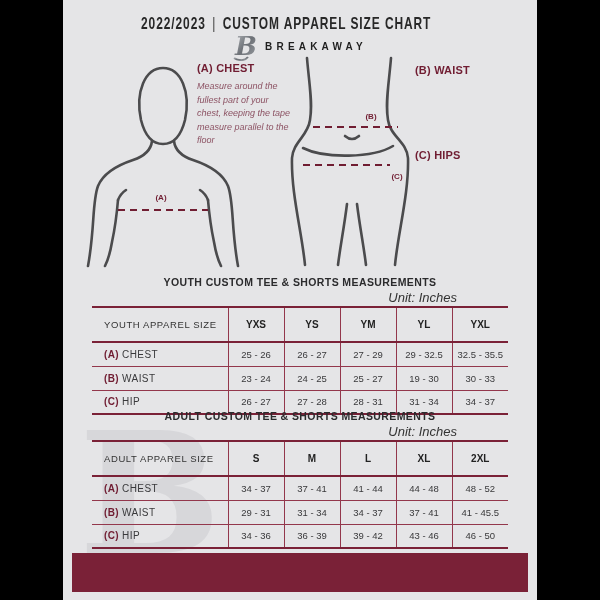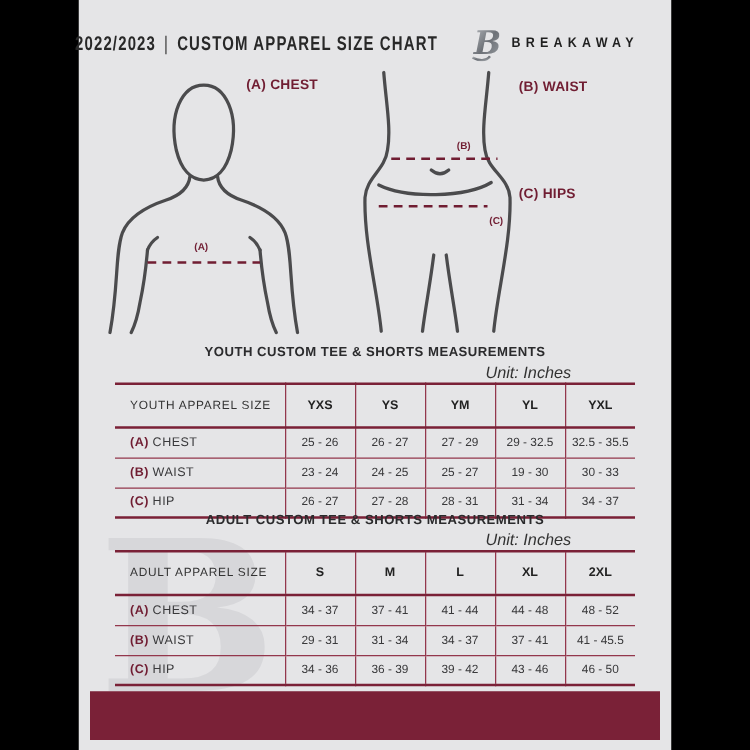--- a/index.html
+++ b/index.html
@@ -17,21 +17,21 @@
   }
   *{margin:0;padding:0;box-sizing:border-box;}
   html,body{width:600px;height:600px;overflow:hidden;}
   body{background:var(--frame_black);font-family:"Liberation Sans",sans-serif;position:relative;}
   .frame{position:absolute;top:0;height:600px;background:var(--frame_black);}
   .frame.left{left:0;width:63px;}
   .frame.right{left:537px;width:63px;}
   .page{position:absolute;left:63px;top:0;width:474px;height:600px;background:var(--page_bg);}
 
   
-  .hdr{position:absolute;left:0;top:16px;width:474px;height:36px;display:flex;align-items:center;justify-content:flex-end;padding:0 26px 0 24px;}
+  .hdr{position:absolute;left:0;top:16px;width:474px;height:36px;display:flex;align-items:center;justify-content:space-between;padding:0 26px 0 24px;flex-direction:column;}
   .hdr-title{font-weight:bold;font-size:13px;letter-spacing:1px;color:#282828;transform:scale(.92,1.22);transform-origin:left center;white-space:nowrap;}
   .hdr-title .sep{margin:0 7px;font-weight:400;color:#3a3a3a;}
   .brand{display:flex;align-items:center;gap:9px;}
   .brand-name{font-weight:bold;font-size:10px;letter-spacing:4.2px;color:#1f1f1f;transform:scaleY(1.12);}
 
   
   .diagrams{position:absolute;left:0;top:58px;width:474px;height:212px;}
   .diagrams svg{position:absolute;overflow:visible;}
   #fig-upper{left:18px;top:4px;}
   #fig-lower{left:222px;top:0;}
@@ -109,20 +109,21 @@
       <path class="fig-stroke" d="M37,138 C36,150 34,166 31,180 C29,192 27,198 24,204"></path>
       <path class="fig-stroke" d="M37,138 C39,133 42,130 45,128"></path>
       <path class="fig-stroke" d="M127,138 C128,150 130,166 133,180 C135,192 137,198 140,204"></path>
       <path class="fig-stroke" d="M127,138 C125,133 122,130 119,128"></path>
       <line class="measure-line" x1="37" y1="148" x2="127" y2="148"></line>
     </svg>
     <div class="mlabel lab-a">(A)</div>
 
     <div class="instr chest">
       <h3>(A) CHEST</h3>
+      <p>Measure around the fullest part of your chest, keeping the tape measure parallel to the floor</p>
     </div>
 
     <svg id="fig-lower" width="130" height="208" viewBox="0 0 130 208">
       <path class="fig-stroke" d="M22,0 C24,25 28,45 25,62 C23,78 8,84 7,100 C6,135 17,175 20,207"></path>
       <path class="fig-stroke" d="M106,0 C104,25 100,45 103,62 C105,78 122,84 123,100 C124,135 113,175 110,207"></path>
       <path class="fig-stroke" d="M60,78 Q67,84 74,78"></path>
       <path class="fig-stroke" d="M18,90 C40,101 88,100 108,88"></path>
       <path class="fig-stroke" d="M62,146 C59,170 55,190 53,207"></path>
       <path class="fig-stroke" d="M72,146 C75,170 79,190 81,207"></path>
       <line class="measure-line" x1="28" y1="69" x2="113" y2="69"></line>

